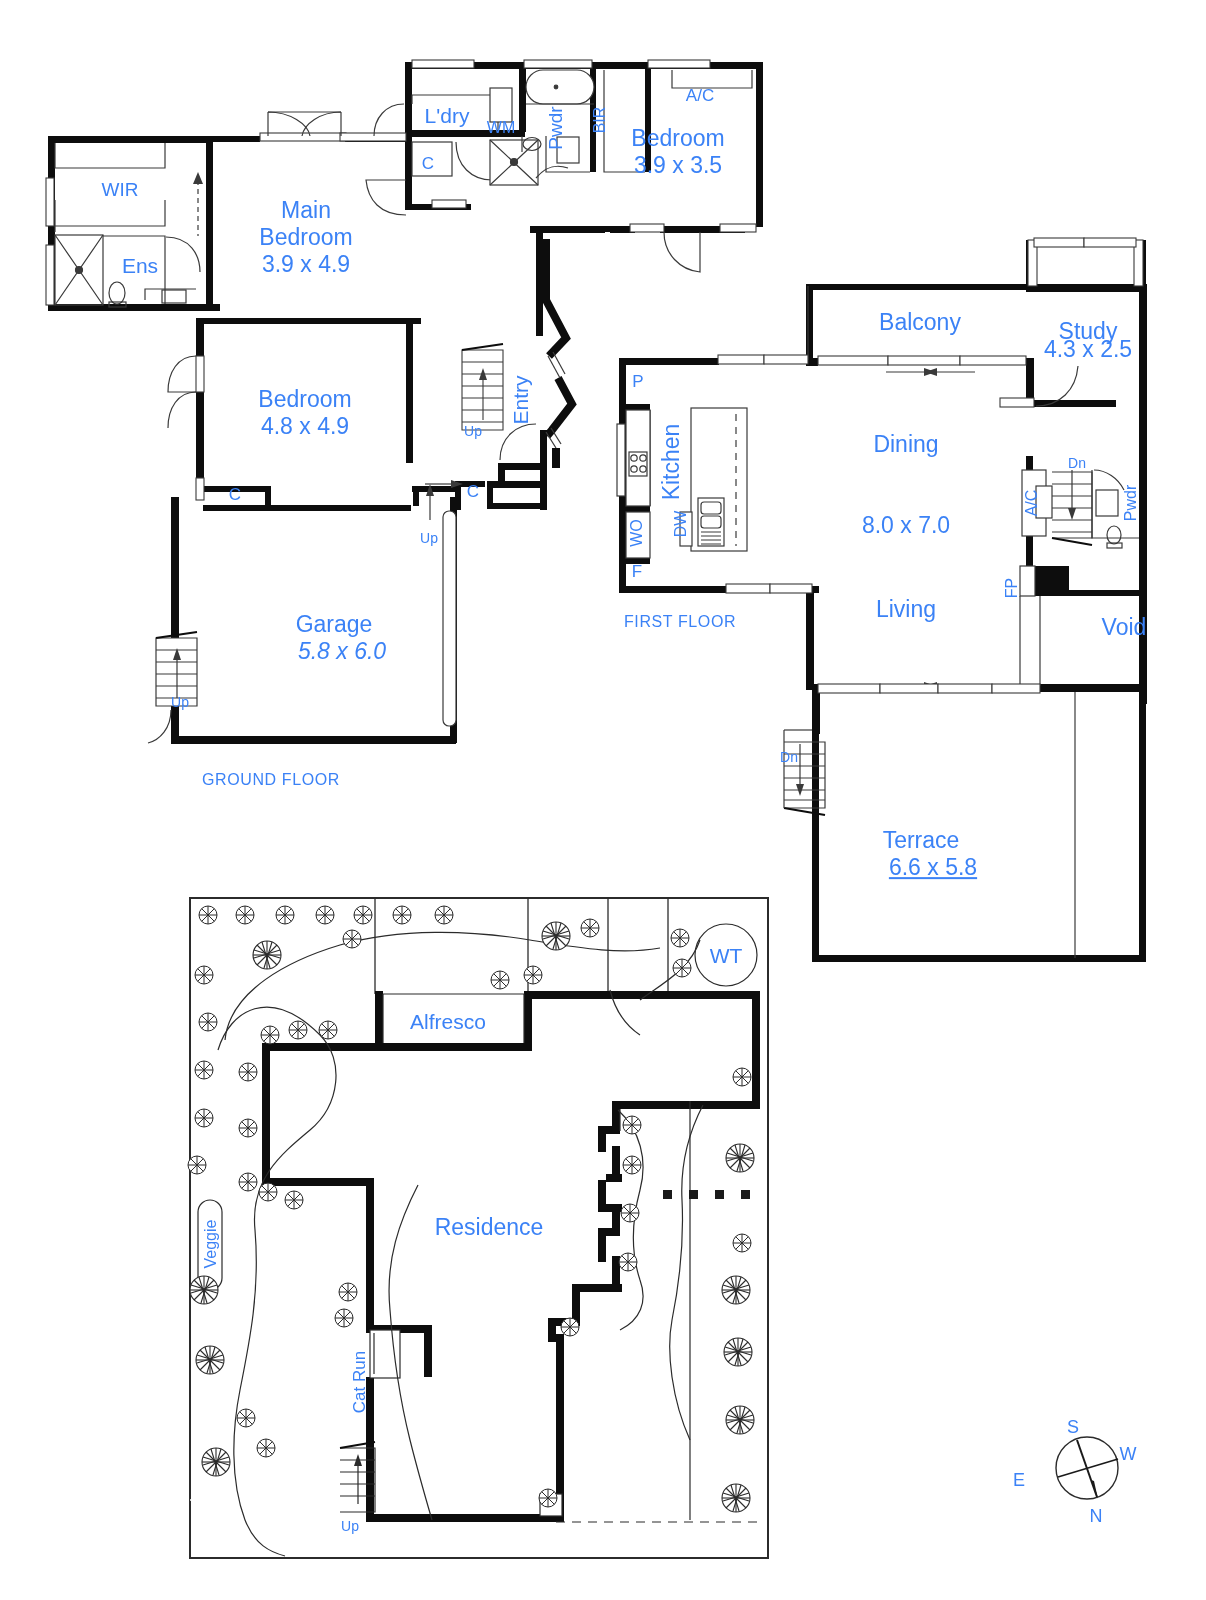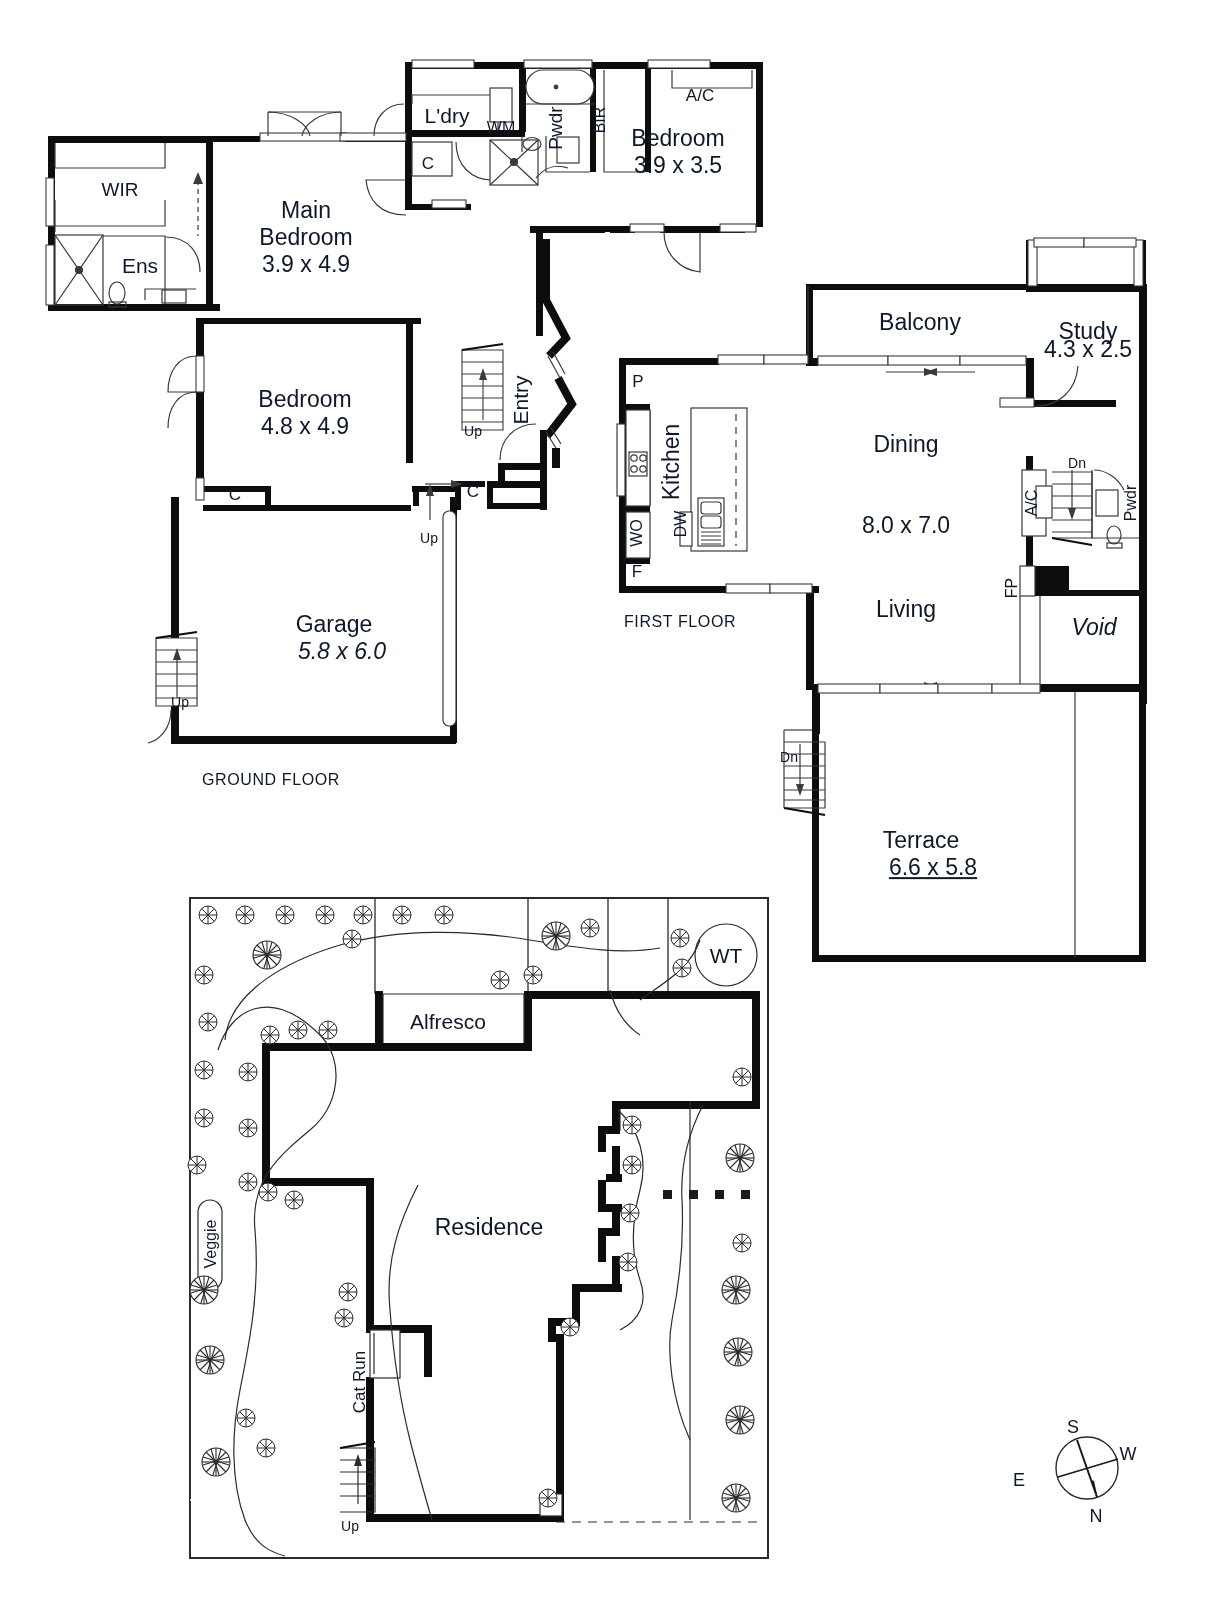--- a/index.html
+++ b/index.html
@@ -1,19 +1,19 @@
 <!DOCTYPE html>
 <html><head>
 <meta charset="utf-8">
 <style>
   html,body{margin:0;padding:0;background:#ffffff;}
   body{font-family:"Liberation Sans", sans-serif;color:#1a1a1a;}
   #plan{position:relative;width:1206px;height:1600px;background:#fff;overflow:hidden;}
   #plan svg{position:absolute;left:0;top:0;}
-  .lbl{position:absolute;white-space:pre;line-height:1.12;text-align:center;color:#0f172a;
+  .lbl{position:absolute;white-space:pre;line-height:1.12;text-align:center;color:#3b82f6;
        font-family:"Liberation Sans", sans-serif;}
   .ctr{transform:translate(-50%,-50%);}
   .vert{writing-mode:vertical-rl;transform:translate(-50%,-50%) rotate(180deg);}
   .f23{font-size:23px;}
   .f21{font-size:21px;}
   .f19{font-size:19px;}
   .f17{font-size:17px;}
   .f16{font-size:16px;}
   .f14{font-size:14px;}
   .f18{font-size:18px;}
@@ -525,21 +525,21 @@
 <div class="lbl ctr f23" style="left:906px;top:526px;">8.0 x 7.0</div>
 <div class="lbl ctr f23" style="left:906px;top:610px;">Living</div>
 <div class="lbl vert f23" style="left:672px;top:462px;">Kitchen</div>
 <div class="lbl ctr f17" style="left:638px;top:382px;">P</div>
 <div class="lbl vert f16" style="left:681px;top:524px;">DW</div>
 <div class="lbl vert f16" style="left:637px;top:533px;">WO</div>
 <div class="lbl ctr f17" style="left:637px;top:572px;">F</div>
 <div class="lbl vert f16" style="left:1032px;top:503px;">A/C</div>
 <div class="lbl vert f16" style="left:1012px;top:588px;">FP</div>
 <div class="lbl vert f16" style="left:1131px;top:503px;">Pwdr</div>
-<div class="lbl ctr f23" style="left:1094px;top:628px;font-style:italic;">Void</div>
+<div class="lbl ctr f23" style="left:1124px;top:628px;">Void</div>
 <div class="lbl ctr f14" style="left:1077px;top:464px;">Dn</div>
 <div class="lbl ctr f14" style="left:789px;top:758px;">Dn</div>
 <div class="lbl ctr f23" style="left:921px;top:841px;">Terrace</div>
 <div class="lbl ctr f23" style="left:933px;top:868px;text-decoration:underline;">6.6 x 5.8</div>
 <div class="lbl f16" style="left:624px;top:613px;letter-spacing:0.6px;">FIRST FLOOR</div>
 
 <div class="lbl ctr f23" style="left:489px;top:1228px;">Residence</div>
 <div class="lbl ctr f21" style="left:448px;top:1022px;">Alfresco</div>
 <div class="lbl vert f16" style="left:211px;top:1244px;">Veggie</div>
 <div class="lbl vert f17" style="left:360px;top:1382px;">Cat Run</div>

